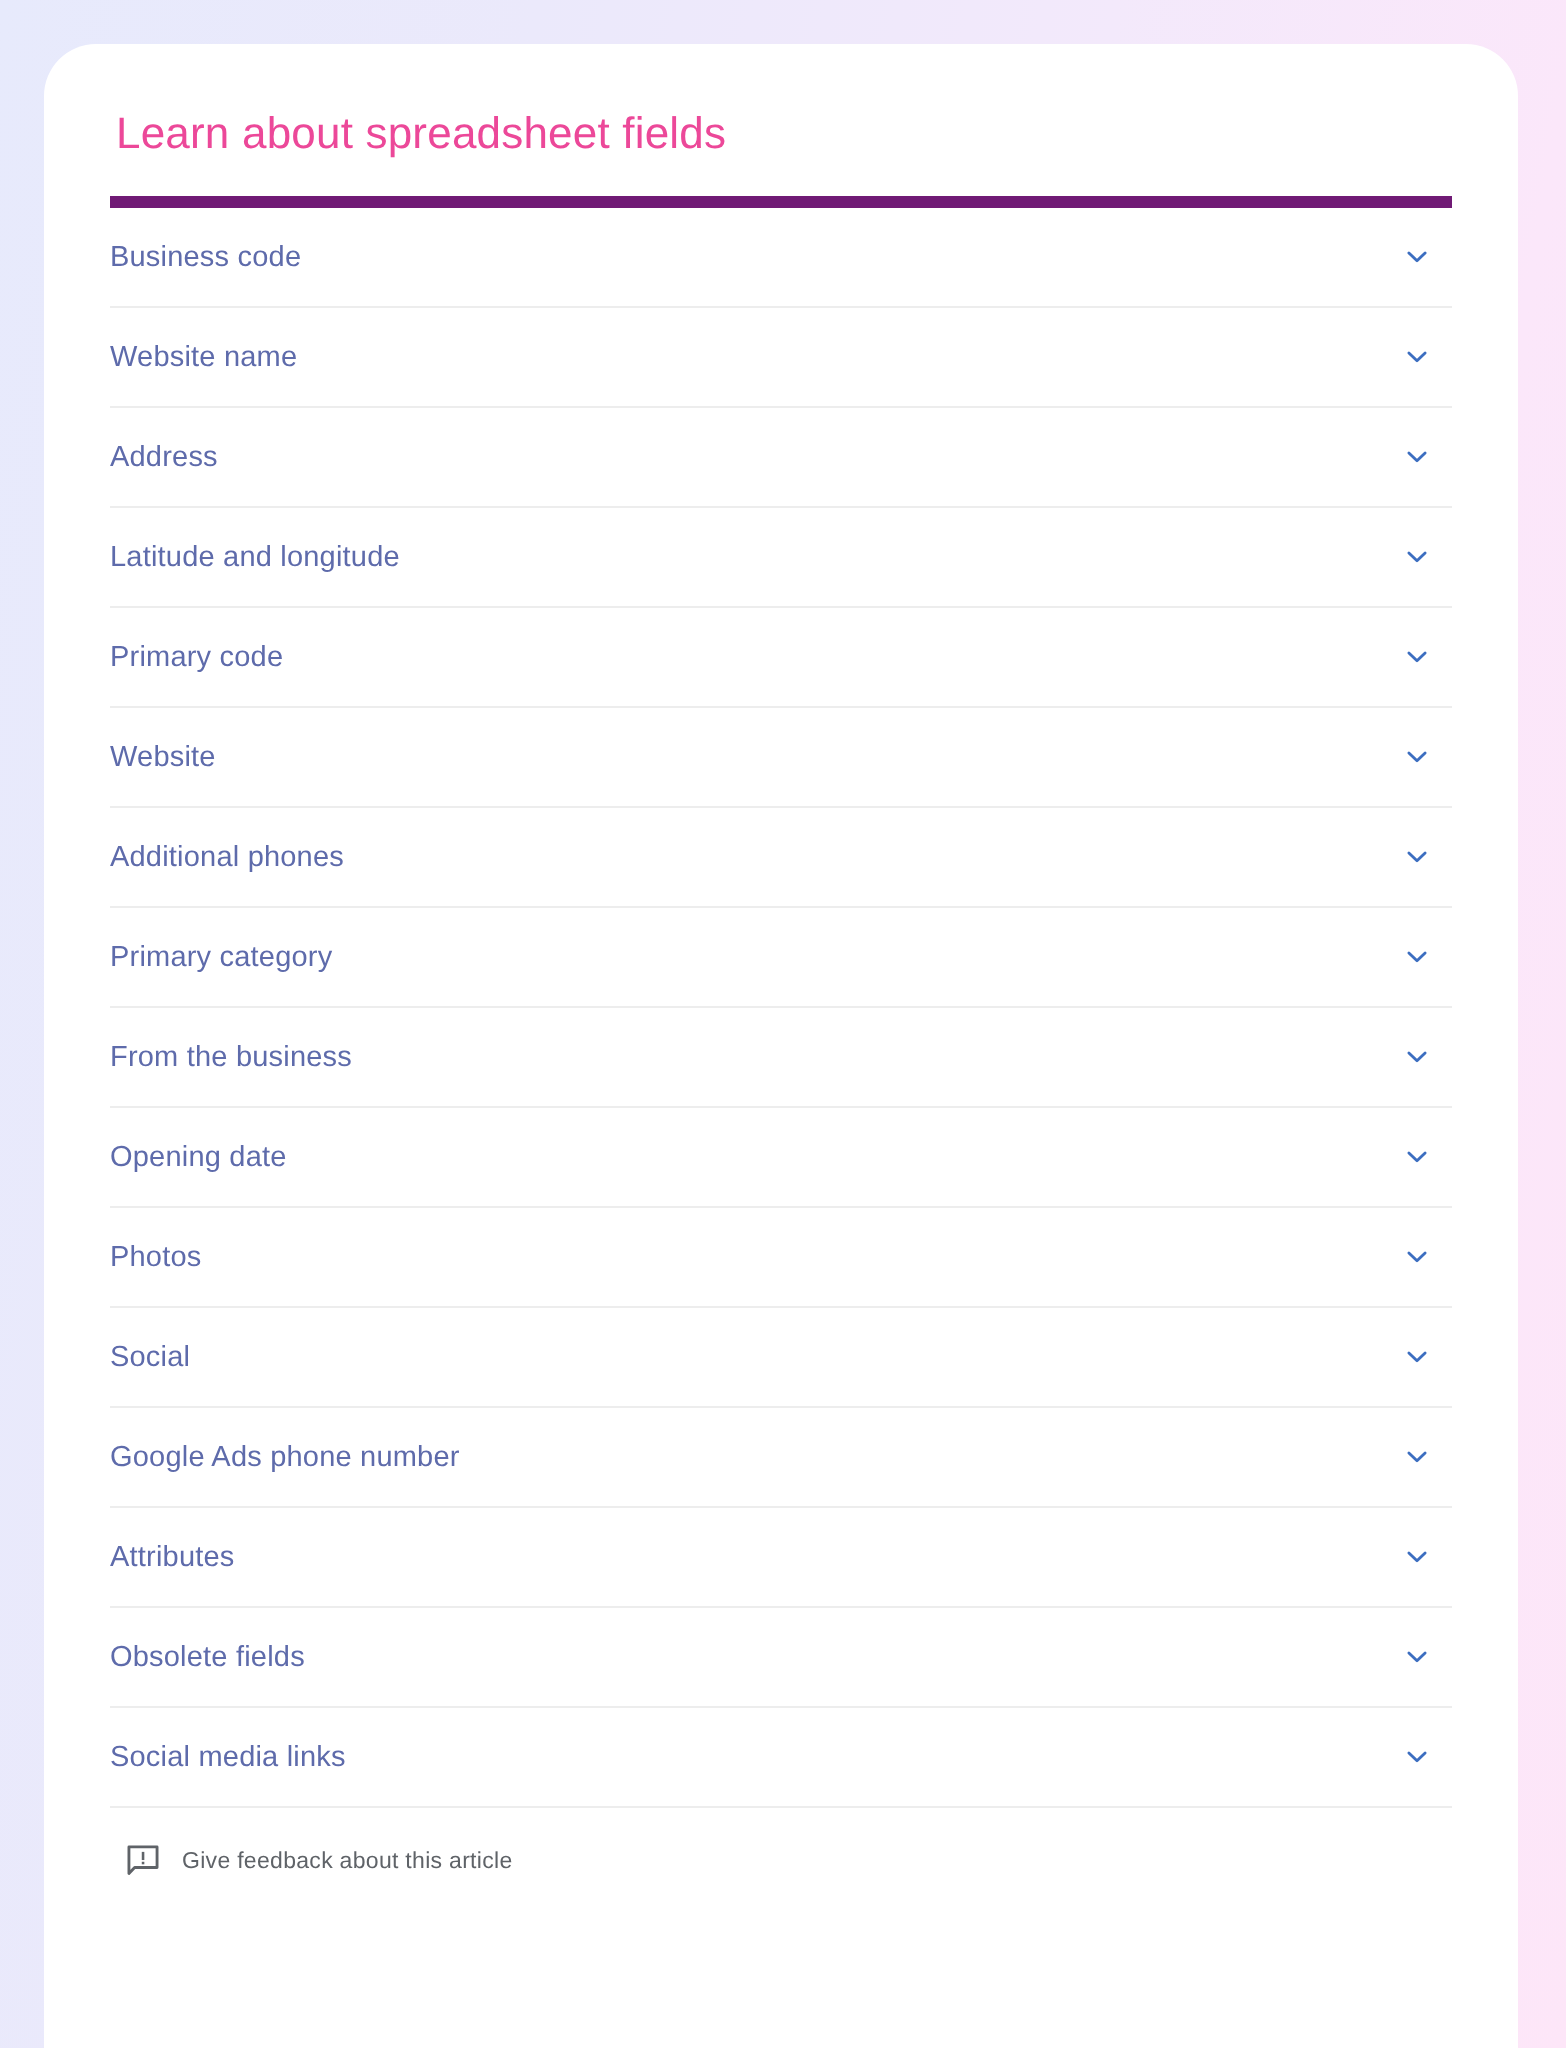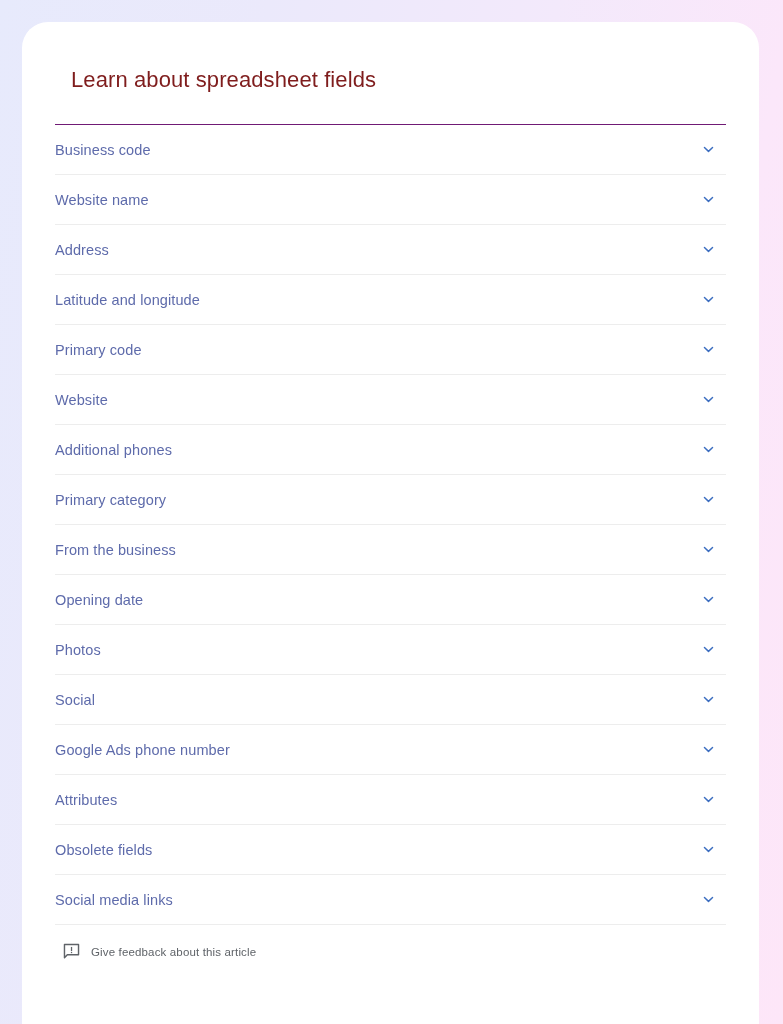--- a/index.html
+++ b/index.html
@@ -29,30 +29,30 @@
   }
 
   .card-inner {
     padding: 0 33px;
   }
 
   
   .page-title {
     font-size: 22px;
     line-height: 28px;
-    color: #7f1d1d;
+    color: #ec4899;
     font-weight: 400;
     letter-spacing: 0.1px;
-    margin: 16px;
+    margin: 3px;
     padding: 28px 0 14px 0;
   }
 
   
   .accordion {
-    border-top: 1px solid #701a75;
+    border-top: 6px solid #701a75;
   }
   .acc-row {
     position: relative;
     height: 49px;
     border-bottom: 1px solid #ededed;
     display: flex;
     align-items: center;
     justify-content: space-between;
     cursor: pointer;
     background: transparent;

